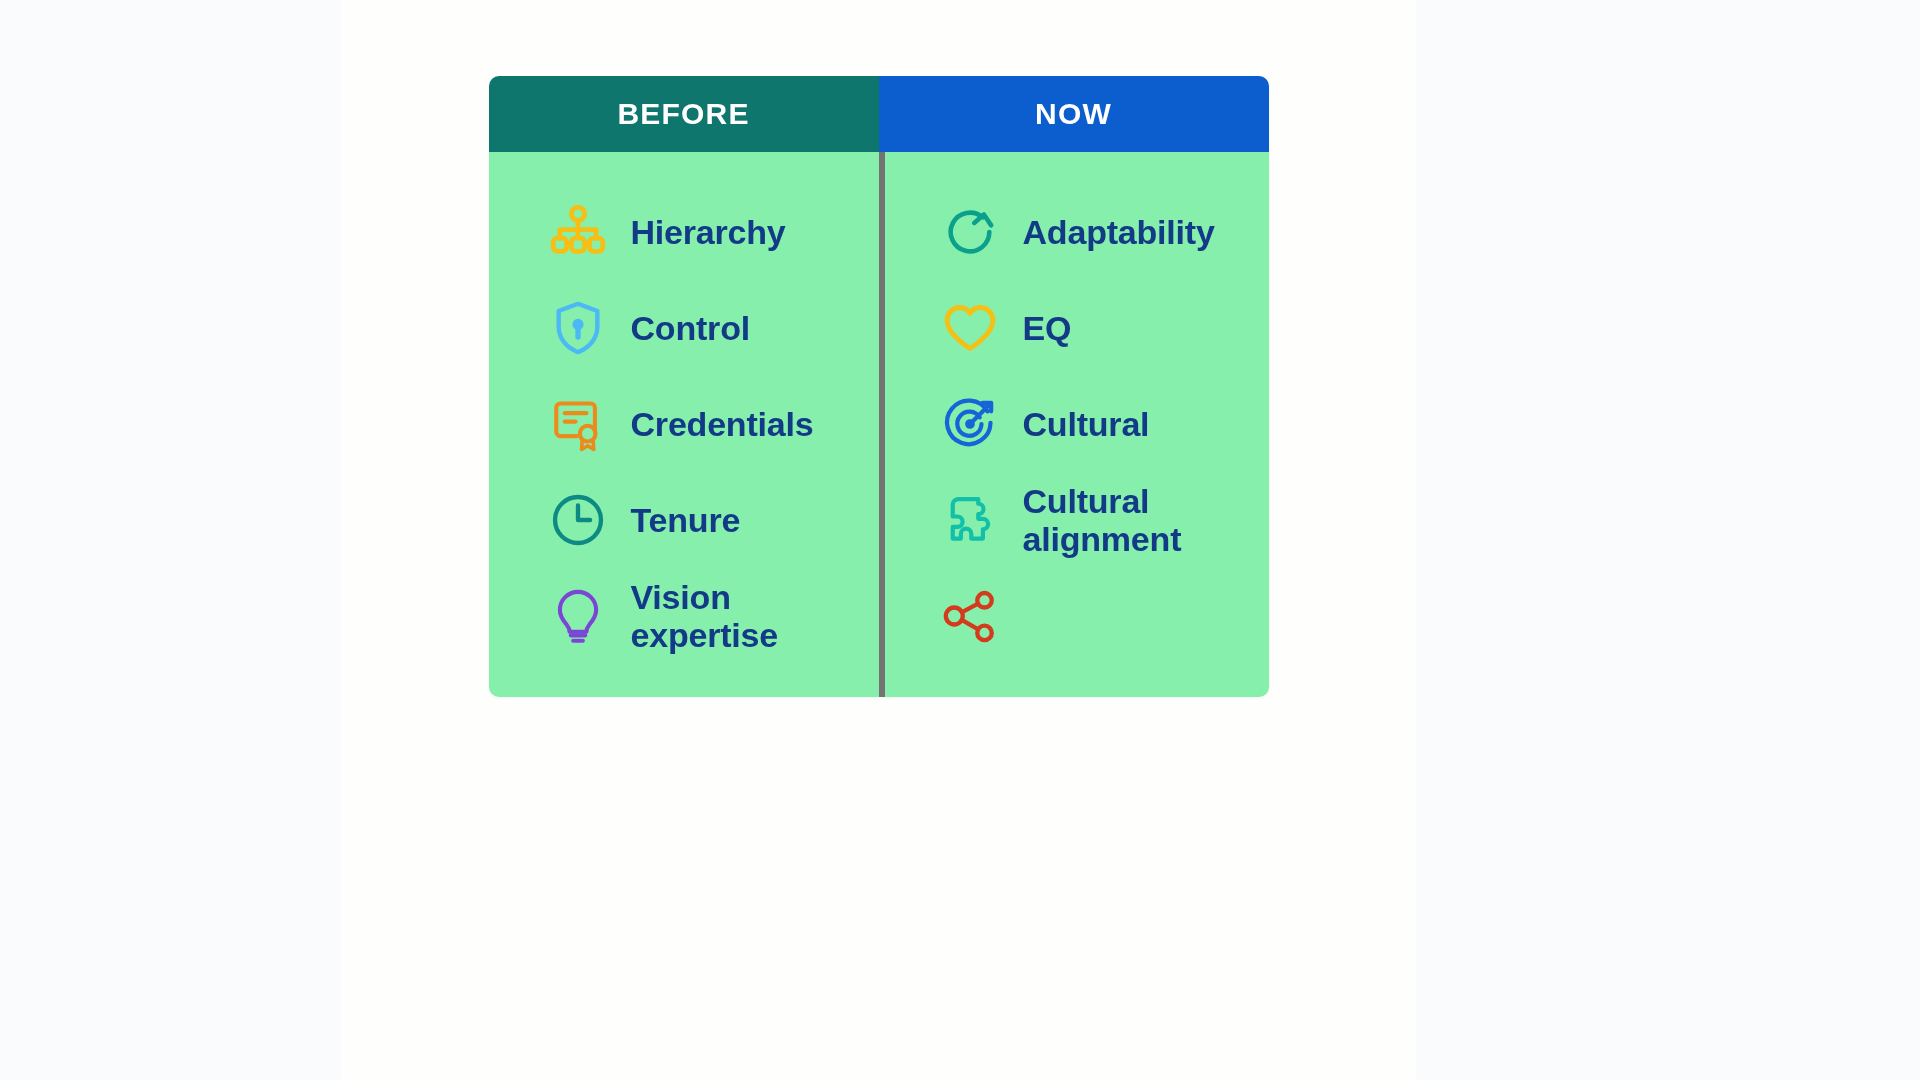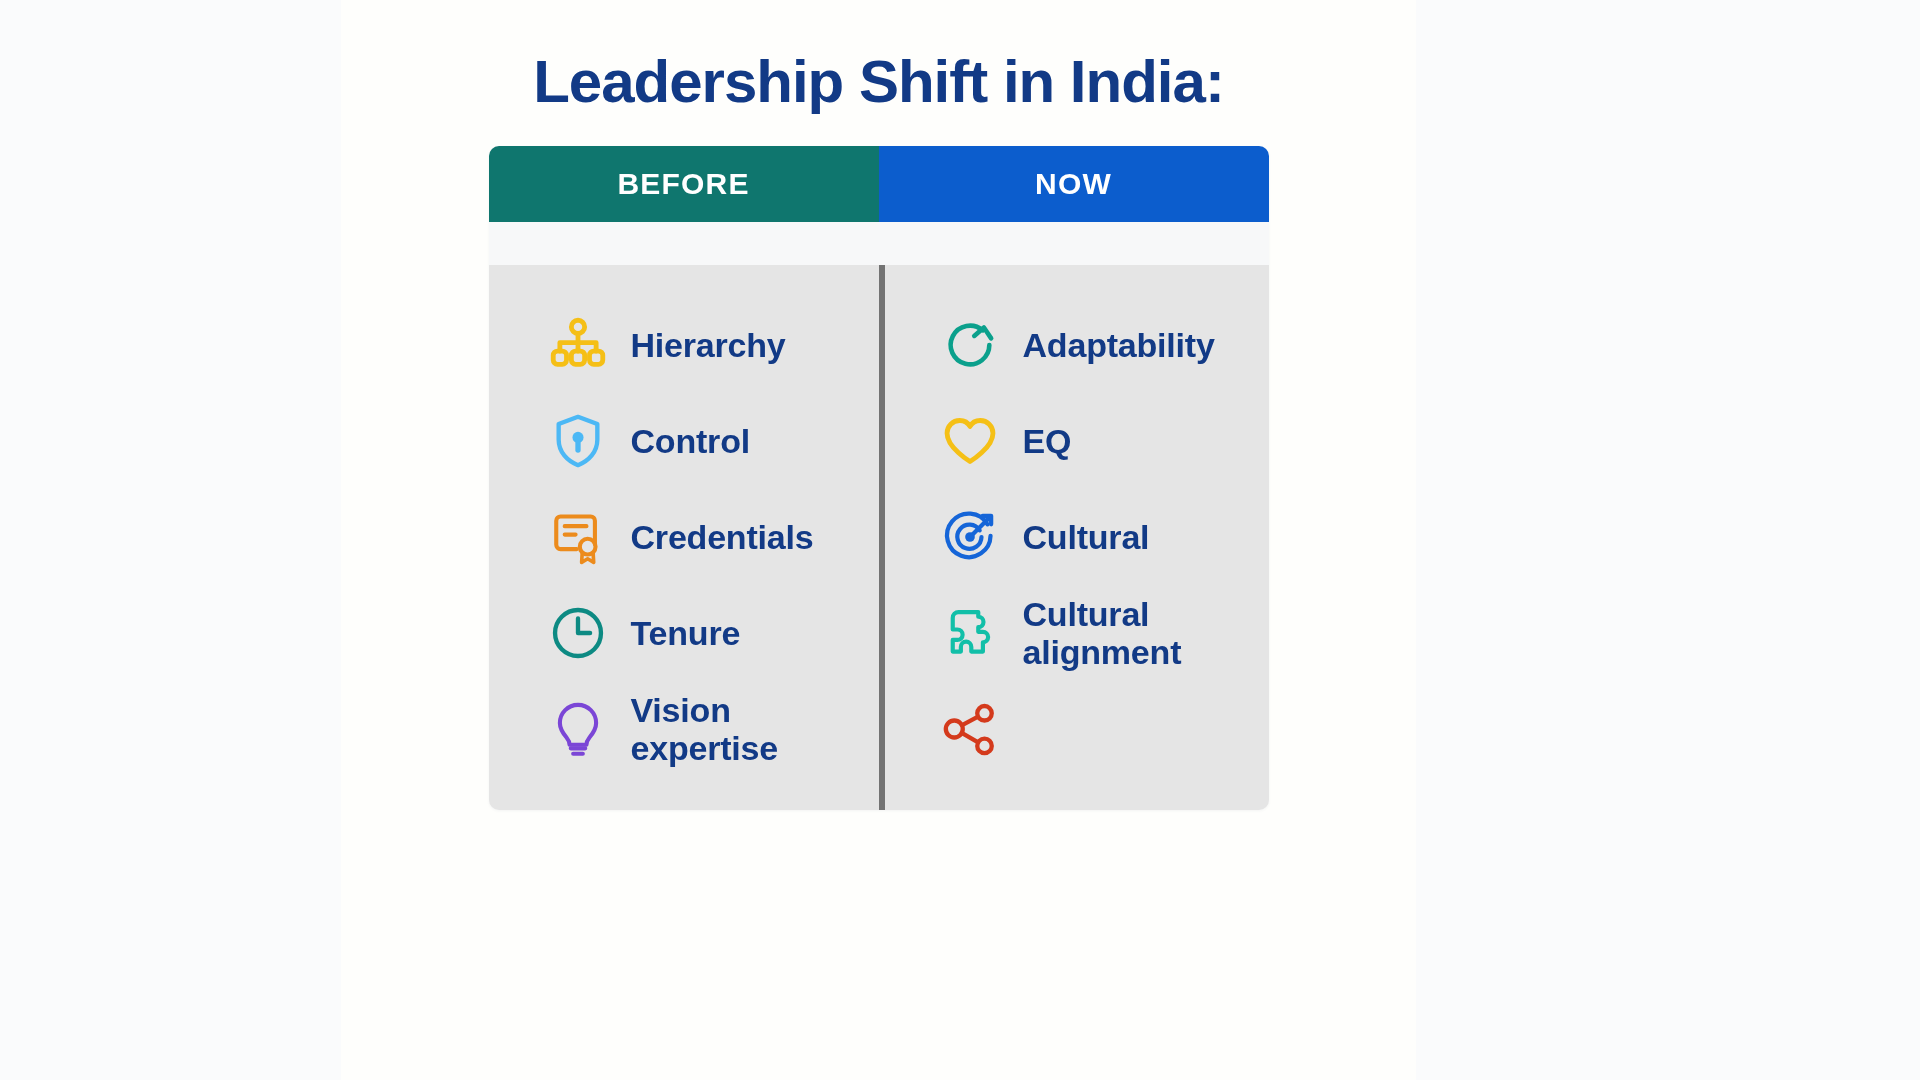--- a/index.html
+++ b/index.html
@@ -95,21 +95,21 @@
     align-items:center;
     justify-content:center;
     color:#ffffff;
     font-size:30px;
     font-weight:bold;
     letter-spacing:1.2px;
   }
   .th-before { background:#0f766e; }
   .th-now    { background:#0c5dcd; }
 
-  .tbody { display:flex; min-height:545px; background:#e5e5e5;margin-top:43px; }
+  .tbody { display:flex; min-height:545px; background:#86efac; }
   .col {
     flex:1 1 50%;
     padding:32px 0 30px 0;
     display:flex;
     flex-direction:column;
   }
   .col-now { border-left:6px solid #737373; }
 
   .row {
     display:flex;
@@ -145,21 +145,20 @@
   <div class="panel"></div>
 
   <div class="infographic">
 
     <div class="watermark">
       <div class="watermark-mark">VB</div>
       <div class="watermark-text">Vision Board Experts</div>
     </div>
 
     <h1 class="title">
-      <span class="title-line">Leadership Shift in India:</span>
     </h1>
 
     <div class="table">
 
       <div class="thead">
         <div class="th th-before">BEFORE</div>
         <div class="th th-now">NOW</div>
       </div>
 
       <div class="tbody">

